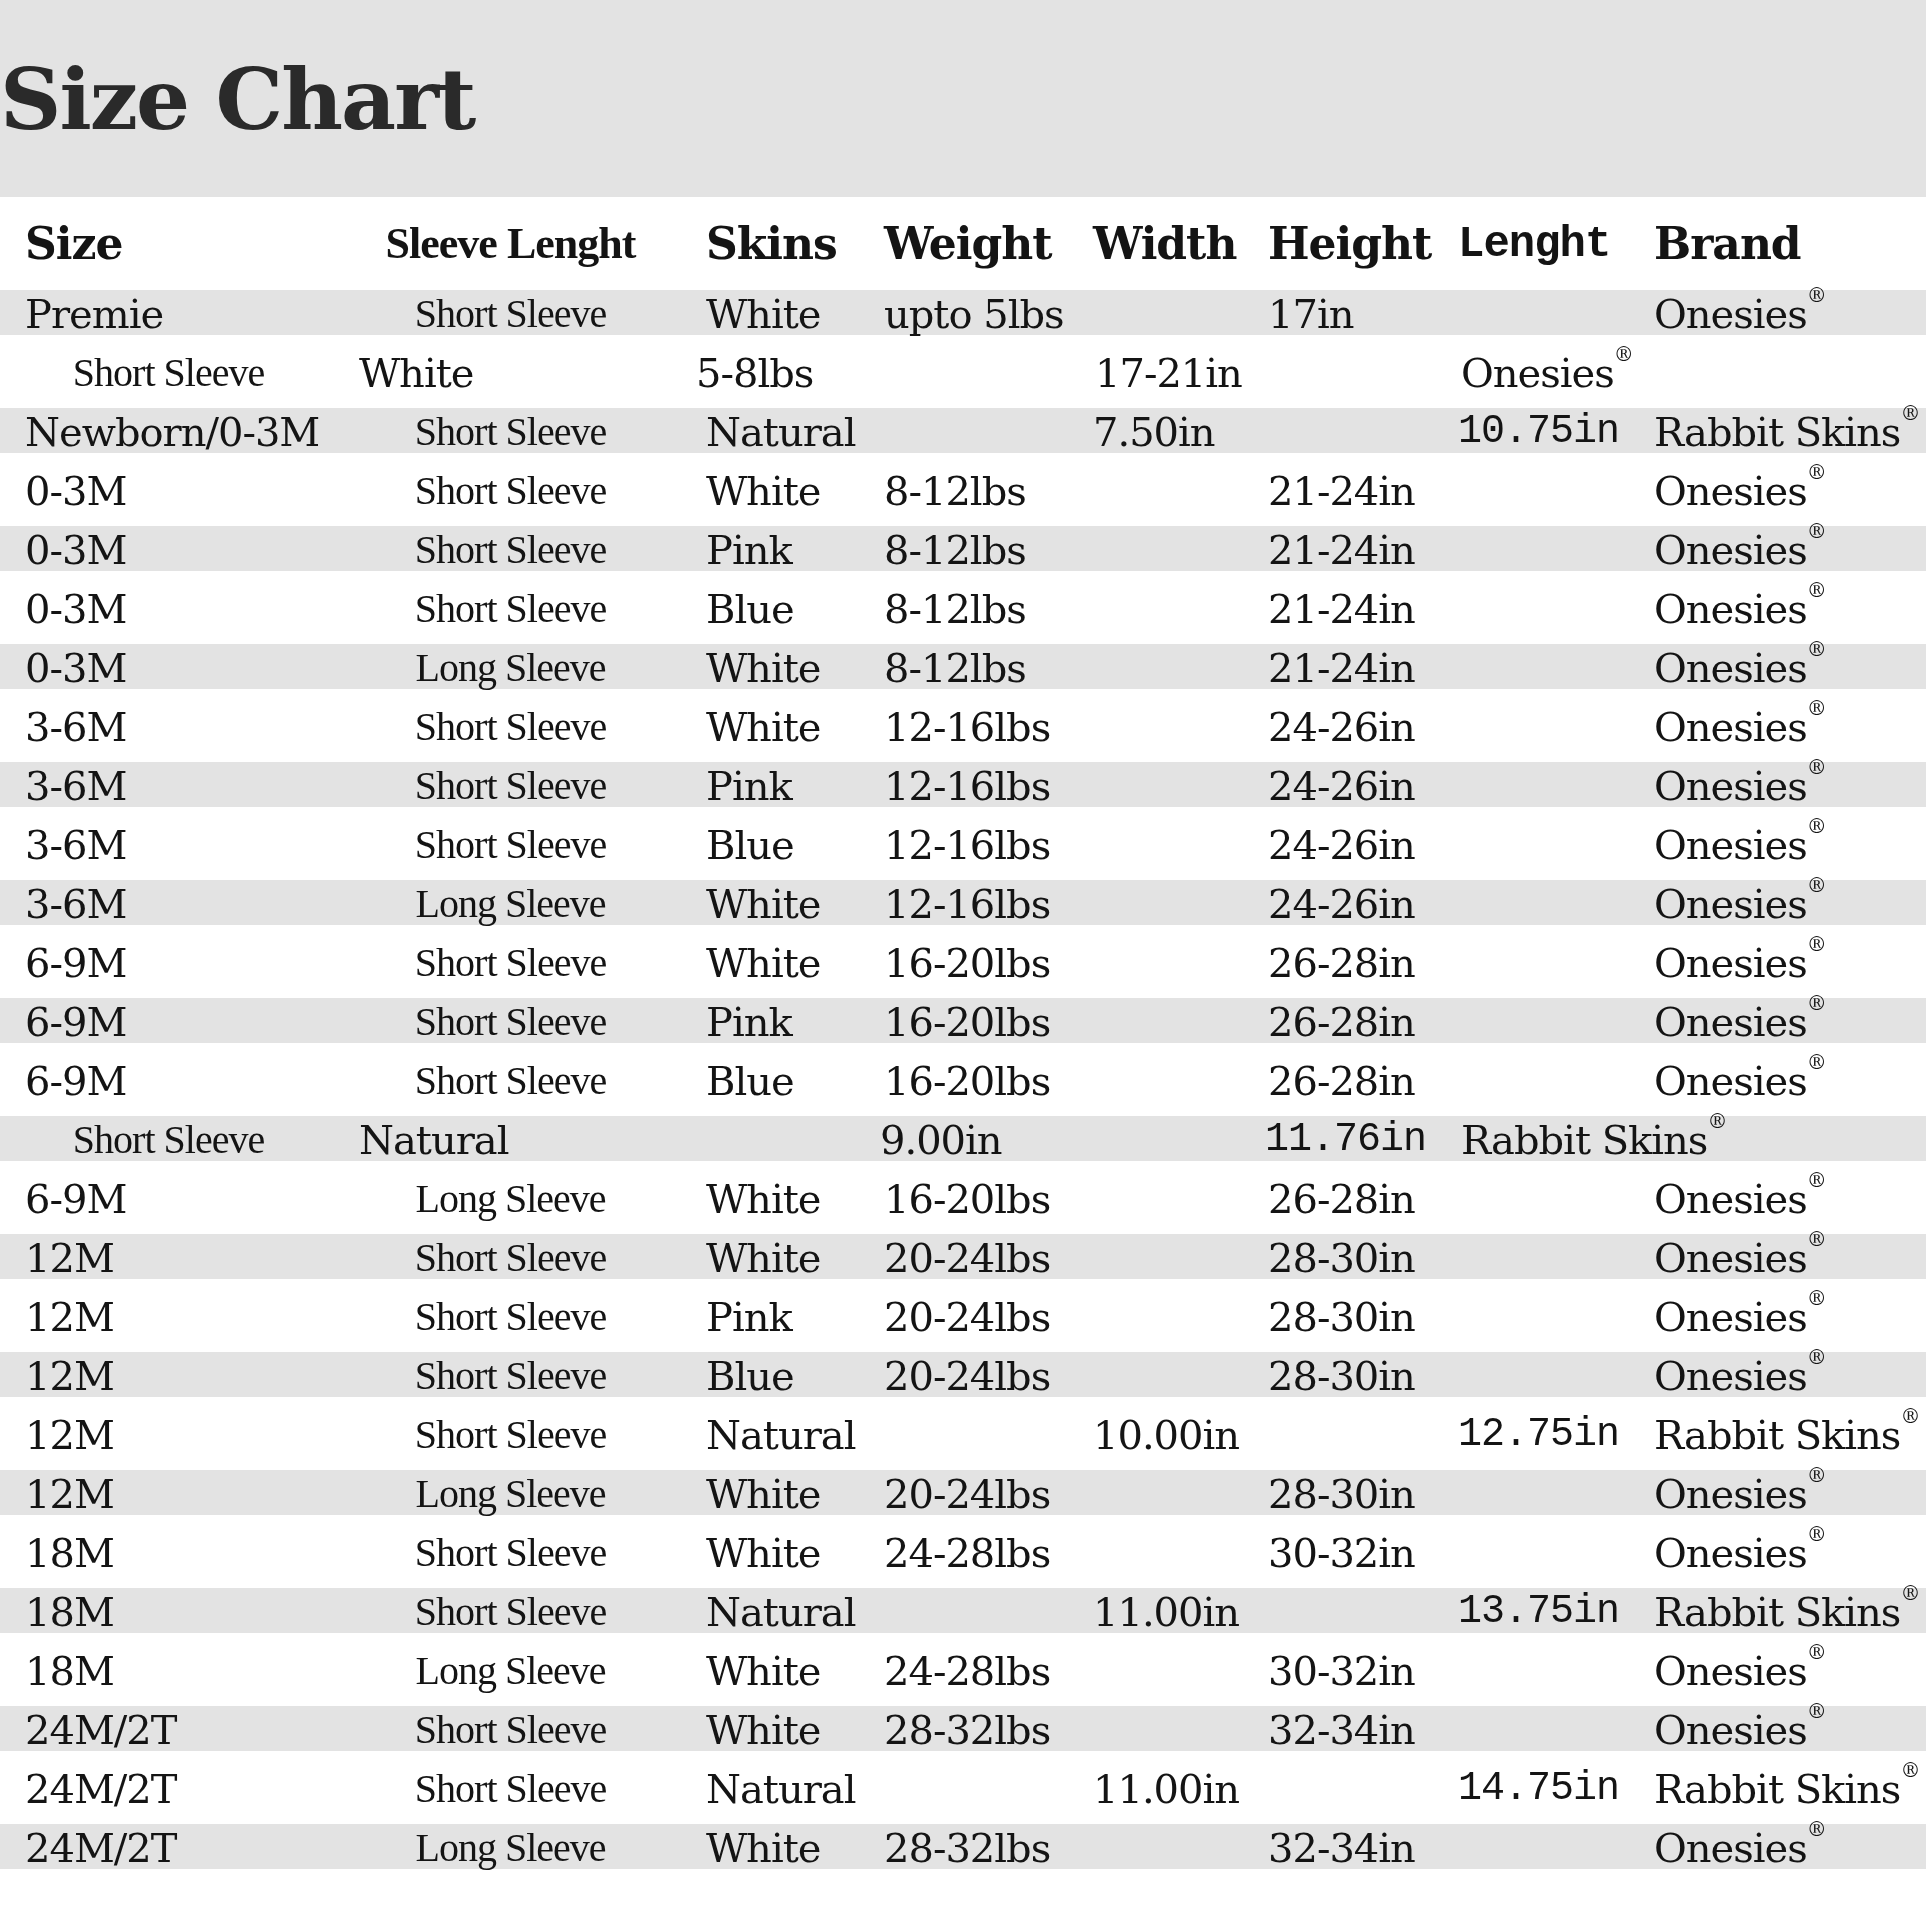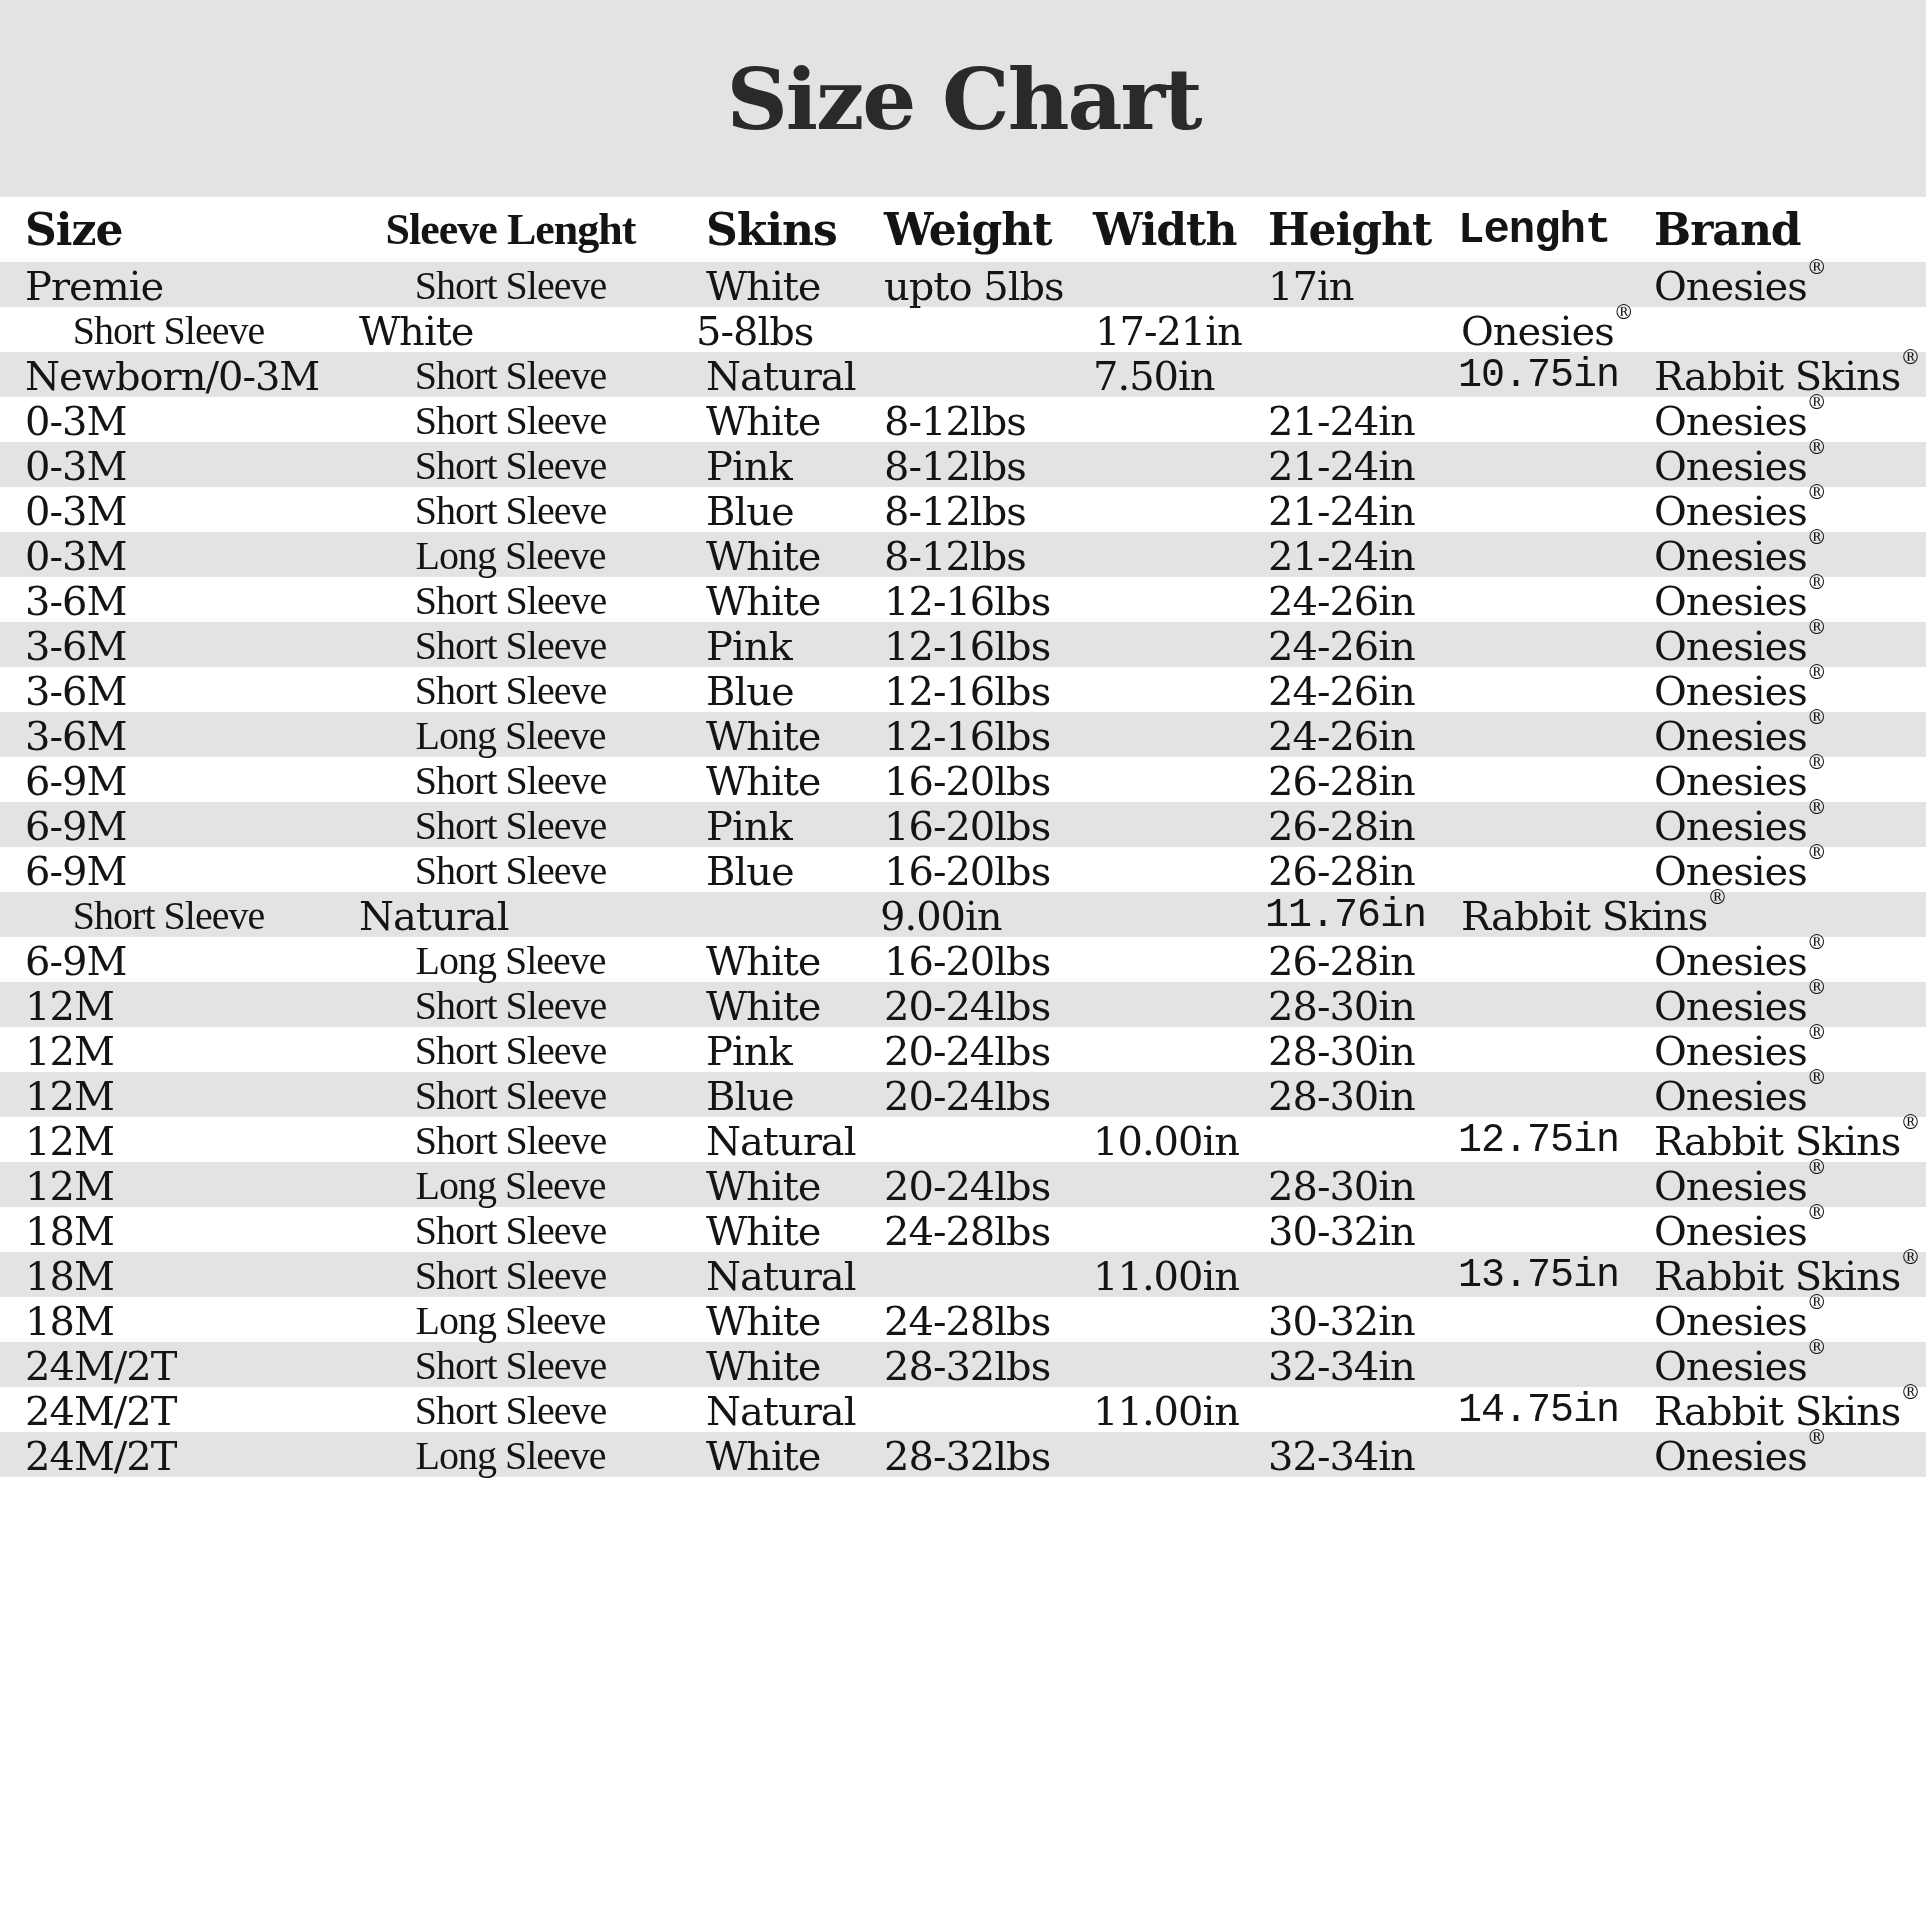--- a/index.html
+++ b/index.html
@@ -7,32 +7,33 @@
     position:relative;
     width:1927px;height:1927px;
     overflow:hidden;
     background:var(--page-bg,#ffffff);
     font-family:"DejaVu Serif","Liberation Serif",serif;
     color:var(--text,#141414);
   }
   .title-band{
     width:100%;height:197px;
     background:var(--stripe,#e3e3e3);
-    display:flex;align-items:center;justify-content:center;
+    display:flex;align-items:center;
   }
   .title{
     font-size:85px;font-weight:bold;
     letter-spacing:-2px;
     color:var(--title,#2a2a2a);
   }
   .grid-row{
     display:grid;
     grid-template-columns:337px 347px 188px 213px 173px 193px 193px 1fr;
     align-items:center;
     width:100%;
+    margin-top:14px;
   }
   .header-row{
     height:65px;
     background:#ffffff;
     font-weight:bold;
     font-size:44px;
     letter-spacing:-1px;
   }
   .rows .grid-row{
     height:45px;

